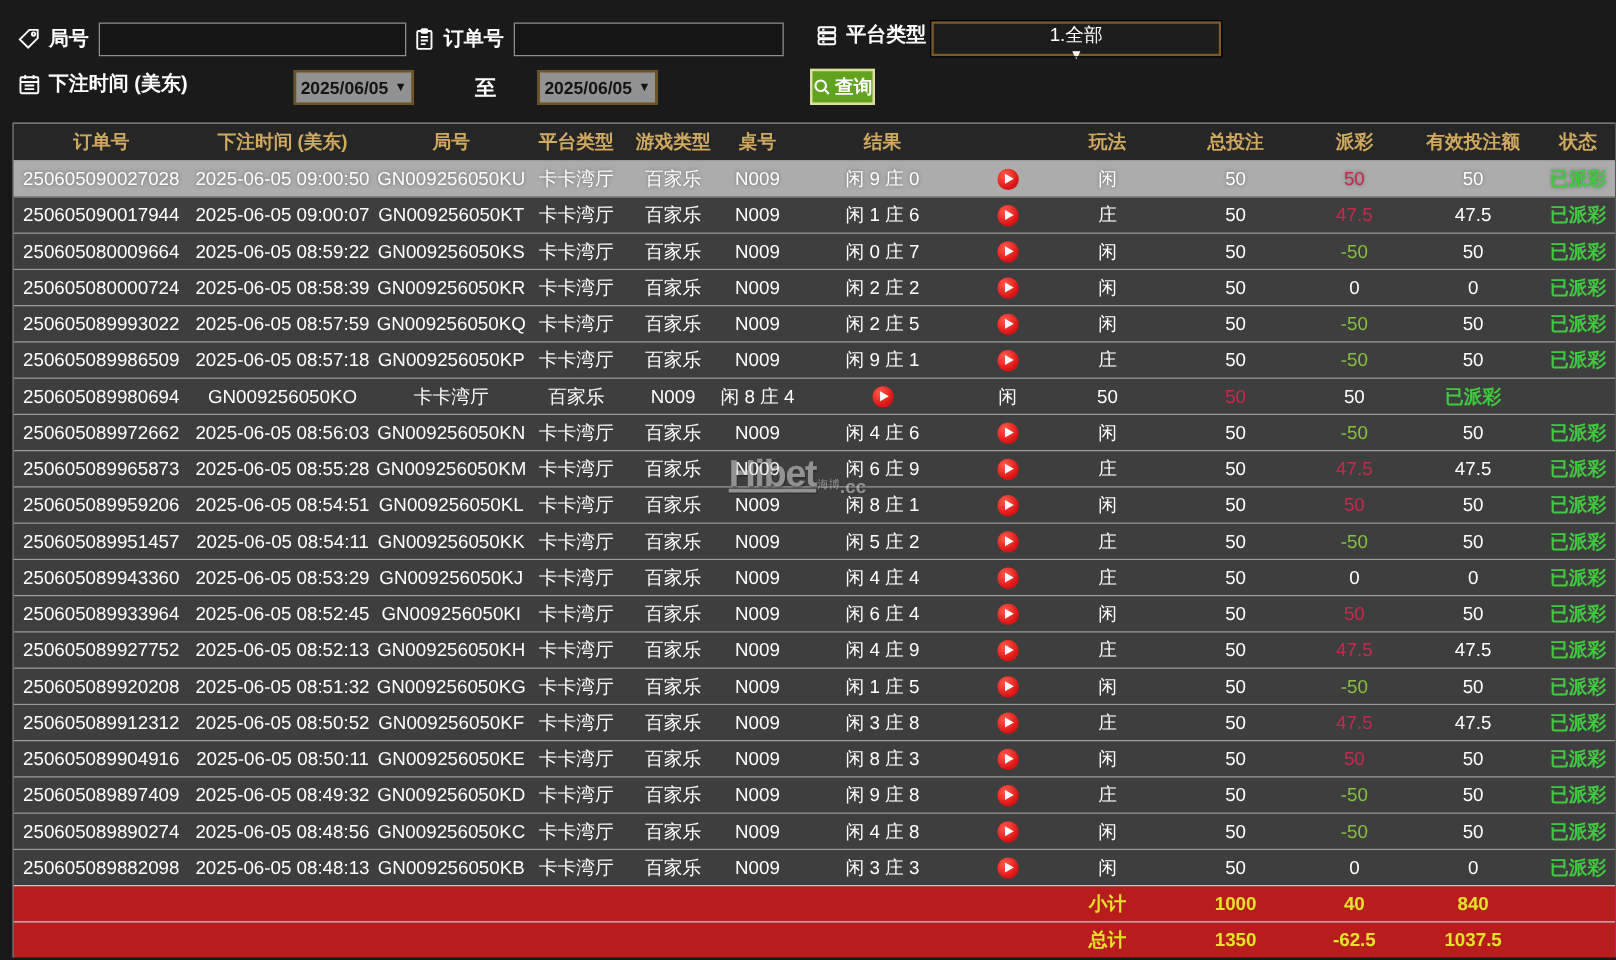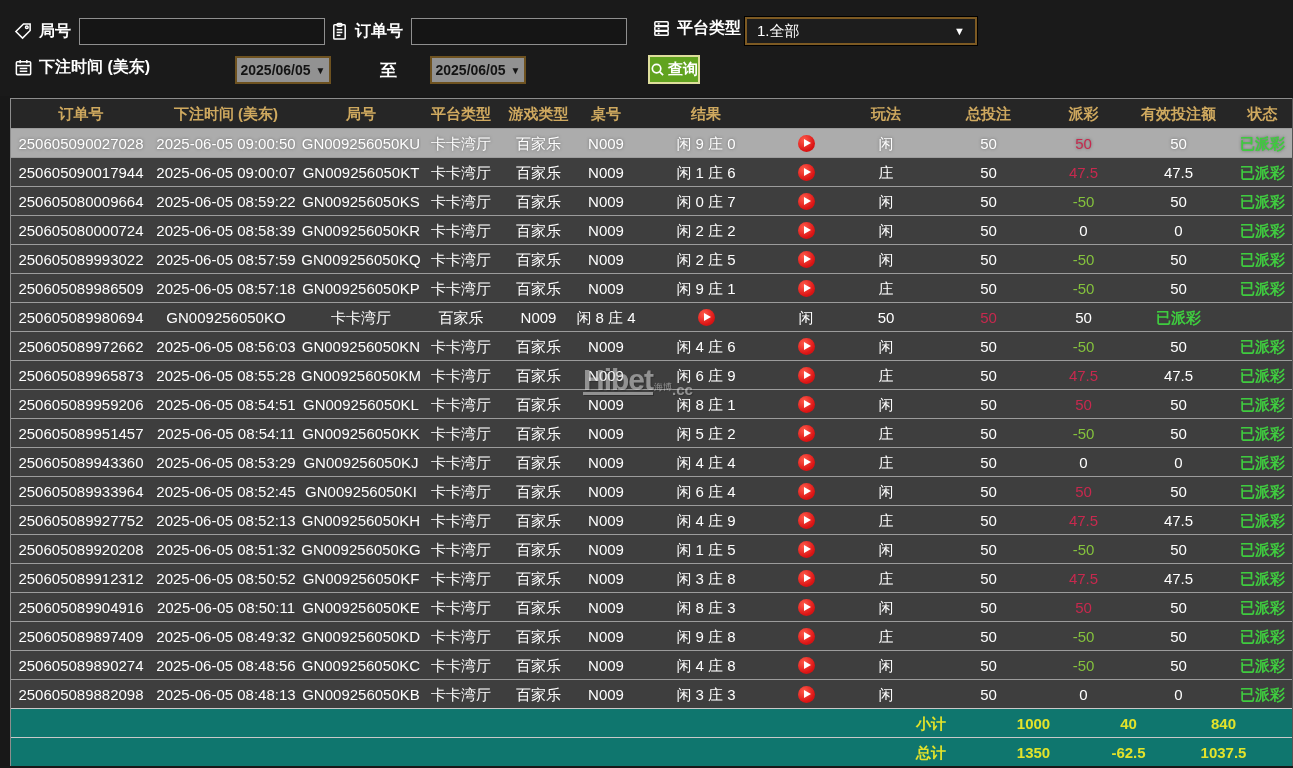--- a/index.html
+++ b/index.html
@@ -22,21 +22,21 @@
     background:#151515; border:1px solid #8f8f8f; height:27px;
     color:#fff; font-size:14px; padding:0 6px; outline:none;
   }
   #round-input { width:246px; margin-left:8px; }
   #order-input { width:216px; margin-left:8px; }
 
   .dropdown {
     position:absolute; left:745px; top:17px; width:232px; height:28px;
     background:#1d1d1d; border:2px solid #7d5a23; outline:1px solid #000;
     display:flex; align-items:center; justify-content:space-between;
-    padding:0 10px; cursor:pointer;
+    padding:0 10px; cursor:pointer;flex-direction:column;
   }
   .dropdown .dd-value { font-size:15px; color:#fff; }
   .dropdown .dd-arrow { font-size:11px; color:#fff; }
 
   .datebtn {
     position:absolute; top:56px; width:96px; height:28px;
     background:#929292; border:2px solid #6e5220;
     display:flex; align-items:center; justify-content:center; gap:5px;
     cursor:pointer;
   }
@@ -82,21 +82,21 @@
   .play-icon {
     width:17px; height:17px; border-radius:50%;
     background:radial-gradient(circle at 35% 30%, #ff5a4a, #dd1515 65%, #b80f0f);
     display:flex; align-items:center; justify-content:center; cursor:pointer;
   }
   .play-icon::after {
     content:""; display:block; margin-left:2px;
     border-left:7px solid #fff; border-top:4.5px solid transparent; border-bottom:4.5px solid transparent;
   }
 
-  .tr.tfoot { background:#0f766e; border-top:1px solid #c9c9c9;padding-left:45px; }
+  .tr.tfoot { background:#b91c1c; border-top:1px solid #c9c9c9; }
   .tr.tfoot .td { color:#e3e32a; font-weight:bold; font-size:15px; }
 
   
   .watermark {
     position:absolute; left:583px; top:363px; display:flex; align-items:flex-end;
     opacity:.55; pointer-events:none; color:#d8d8d8;
     text-shadow:1px 1px 1px rgba(0,0,0,.4);
   }
   .wm-brand { font-size:30px; font-weight:bold; letter-spacing:-1px;text-decoration:underline; }
   .wm-col { display:flex; align-items:flex-start; margin-left:1px; }

